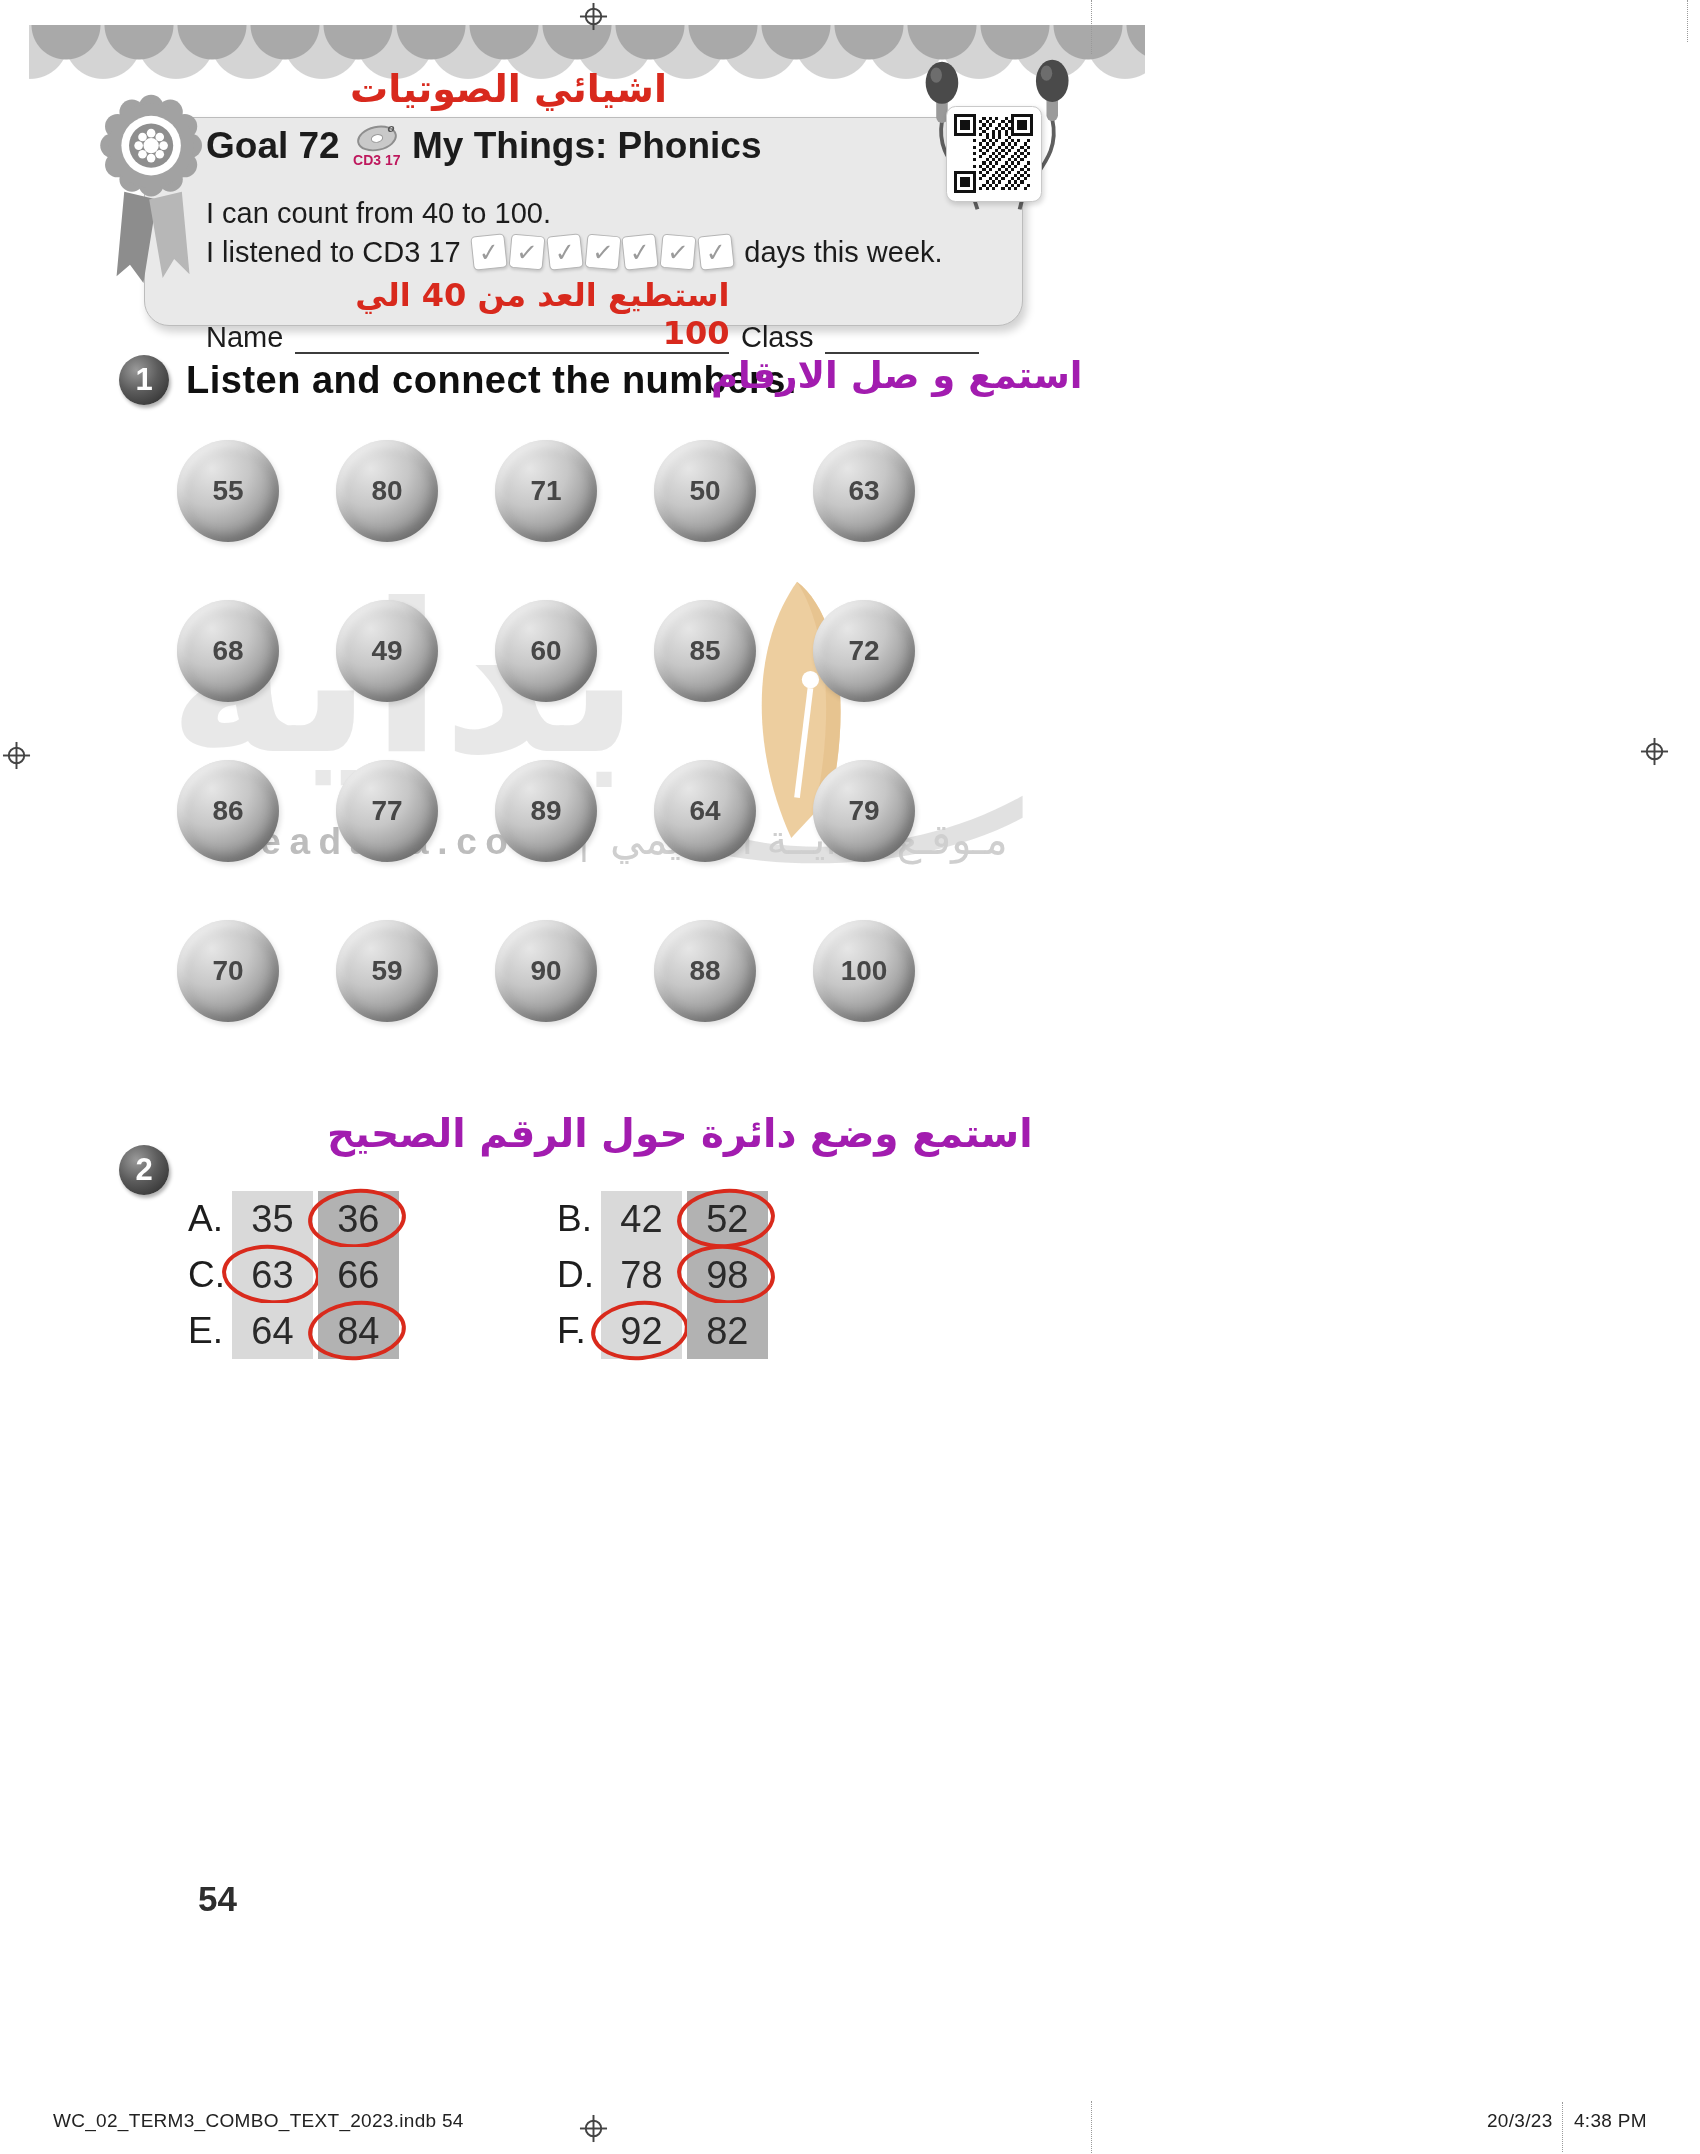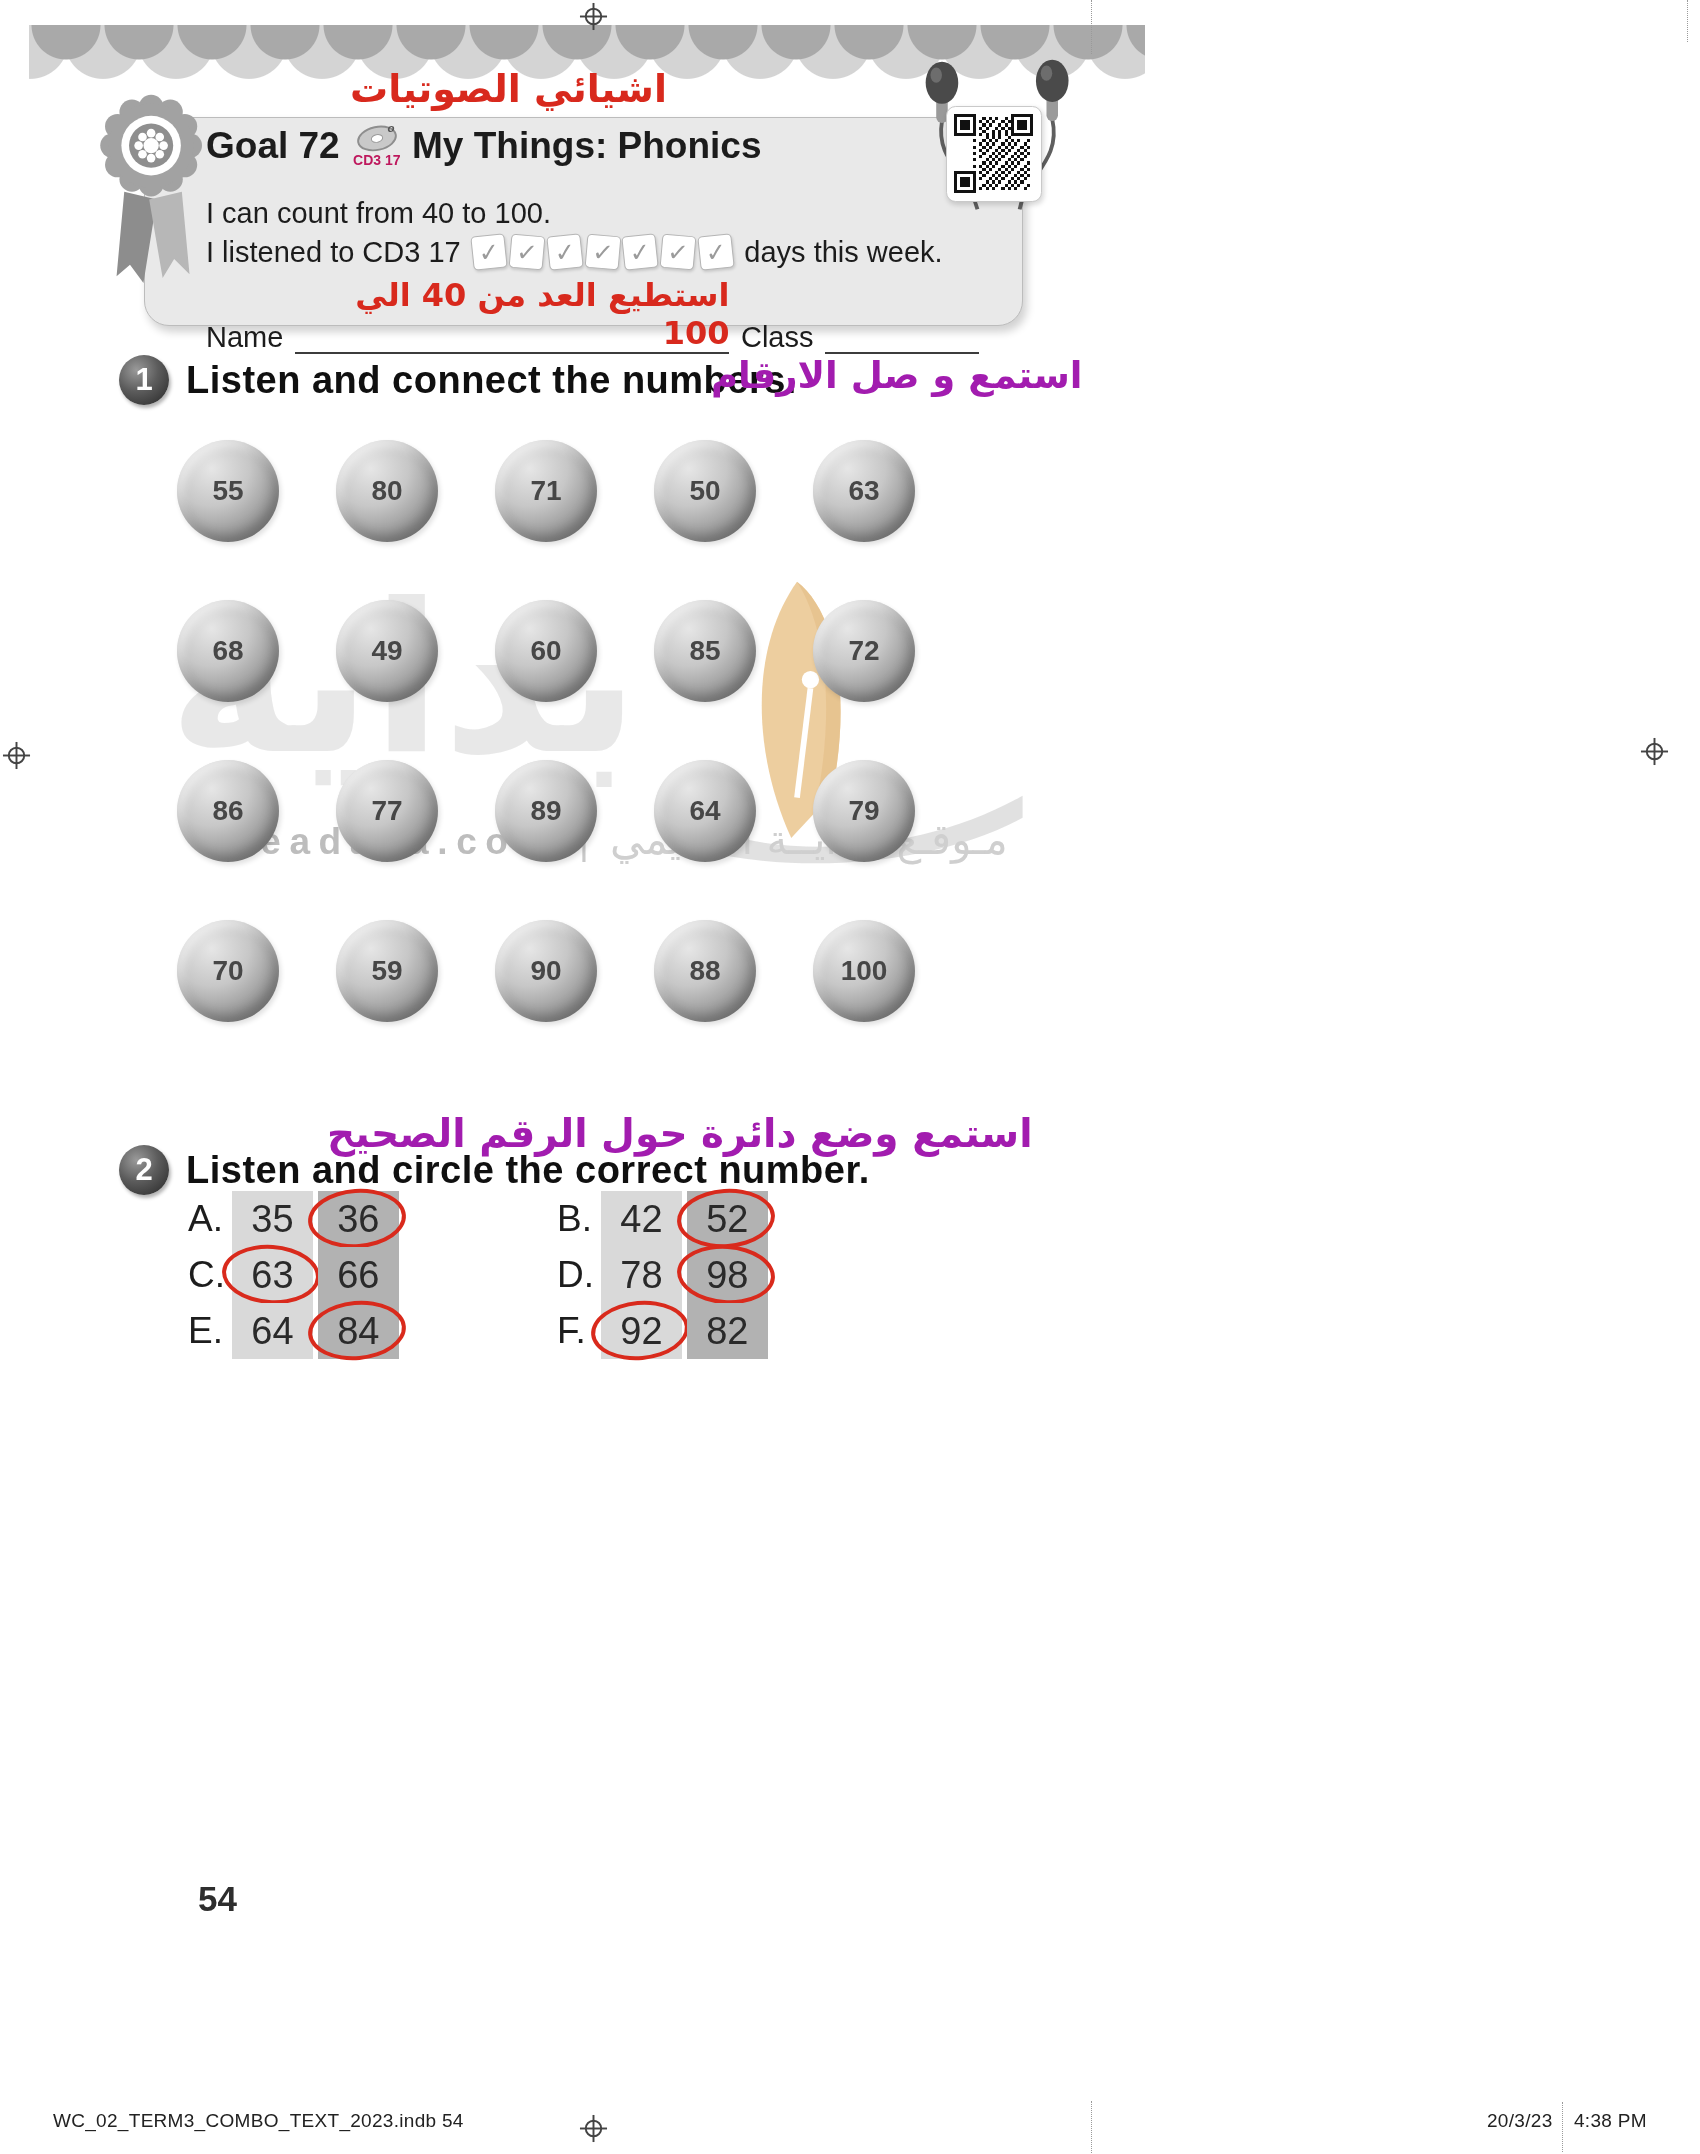--- a/index.html
+++ b/index.html
@@ -387,21 +387,20 @@
       <div class="sphere">79</div>
       <div class="sphere">70</div>
       <div class="sphere">59</div>
       <div class="sphere">90</div>
       <div class="sphere">88</div>
       <div class="sphere">100</div>
     </div>
 
   <div class="ar-red" style="left:327px;top:1111px;font-size:39px;">استمع وضع دائرة حول الرقم الصحيح</div>
   <div class="bullet" style="left:119px;top:1145px;">2</div>
-  <div class="instr" style="left:186px;top:1149px;">Listen and circle the correct number.</div>
 
   <div class="answer-group g0">
       <div class="ans-row">
         <span class="ans-letter">A.</span>
         <div class="ans-cell light">
           <span>35</span>
         </div>
         <div class="ans-cell dark">
           <span>36</span>
           <div class="red-circle" style="transform: rotate(-4deg);"></div>

